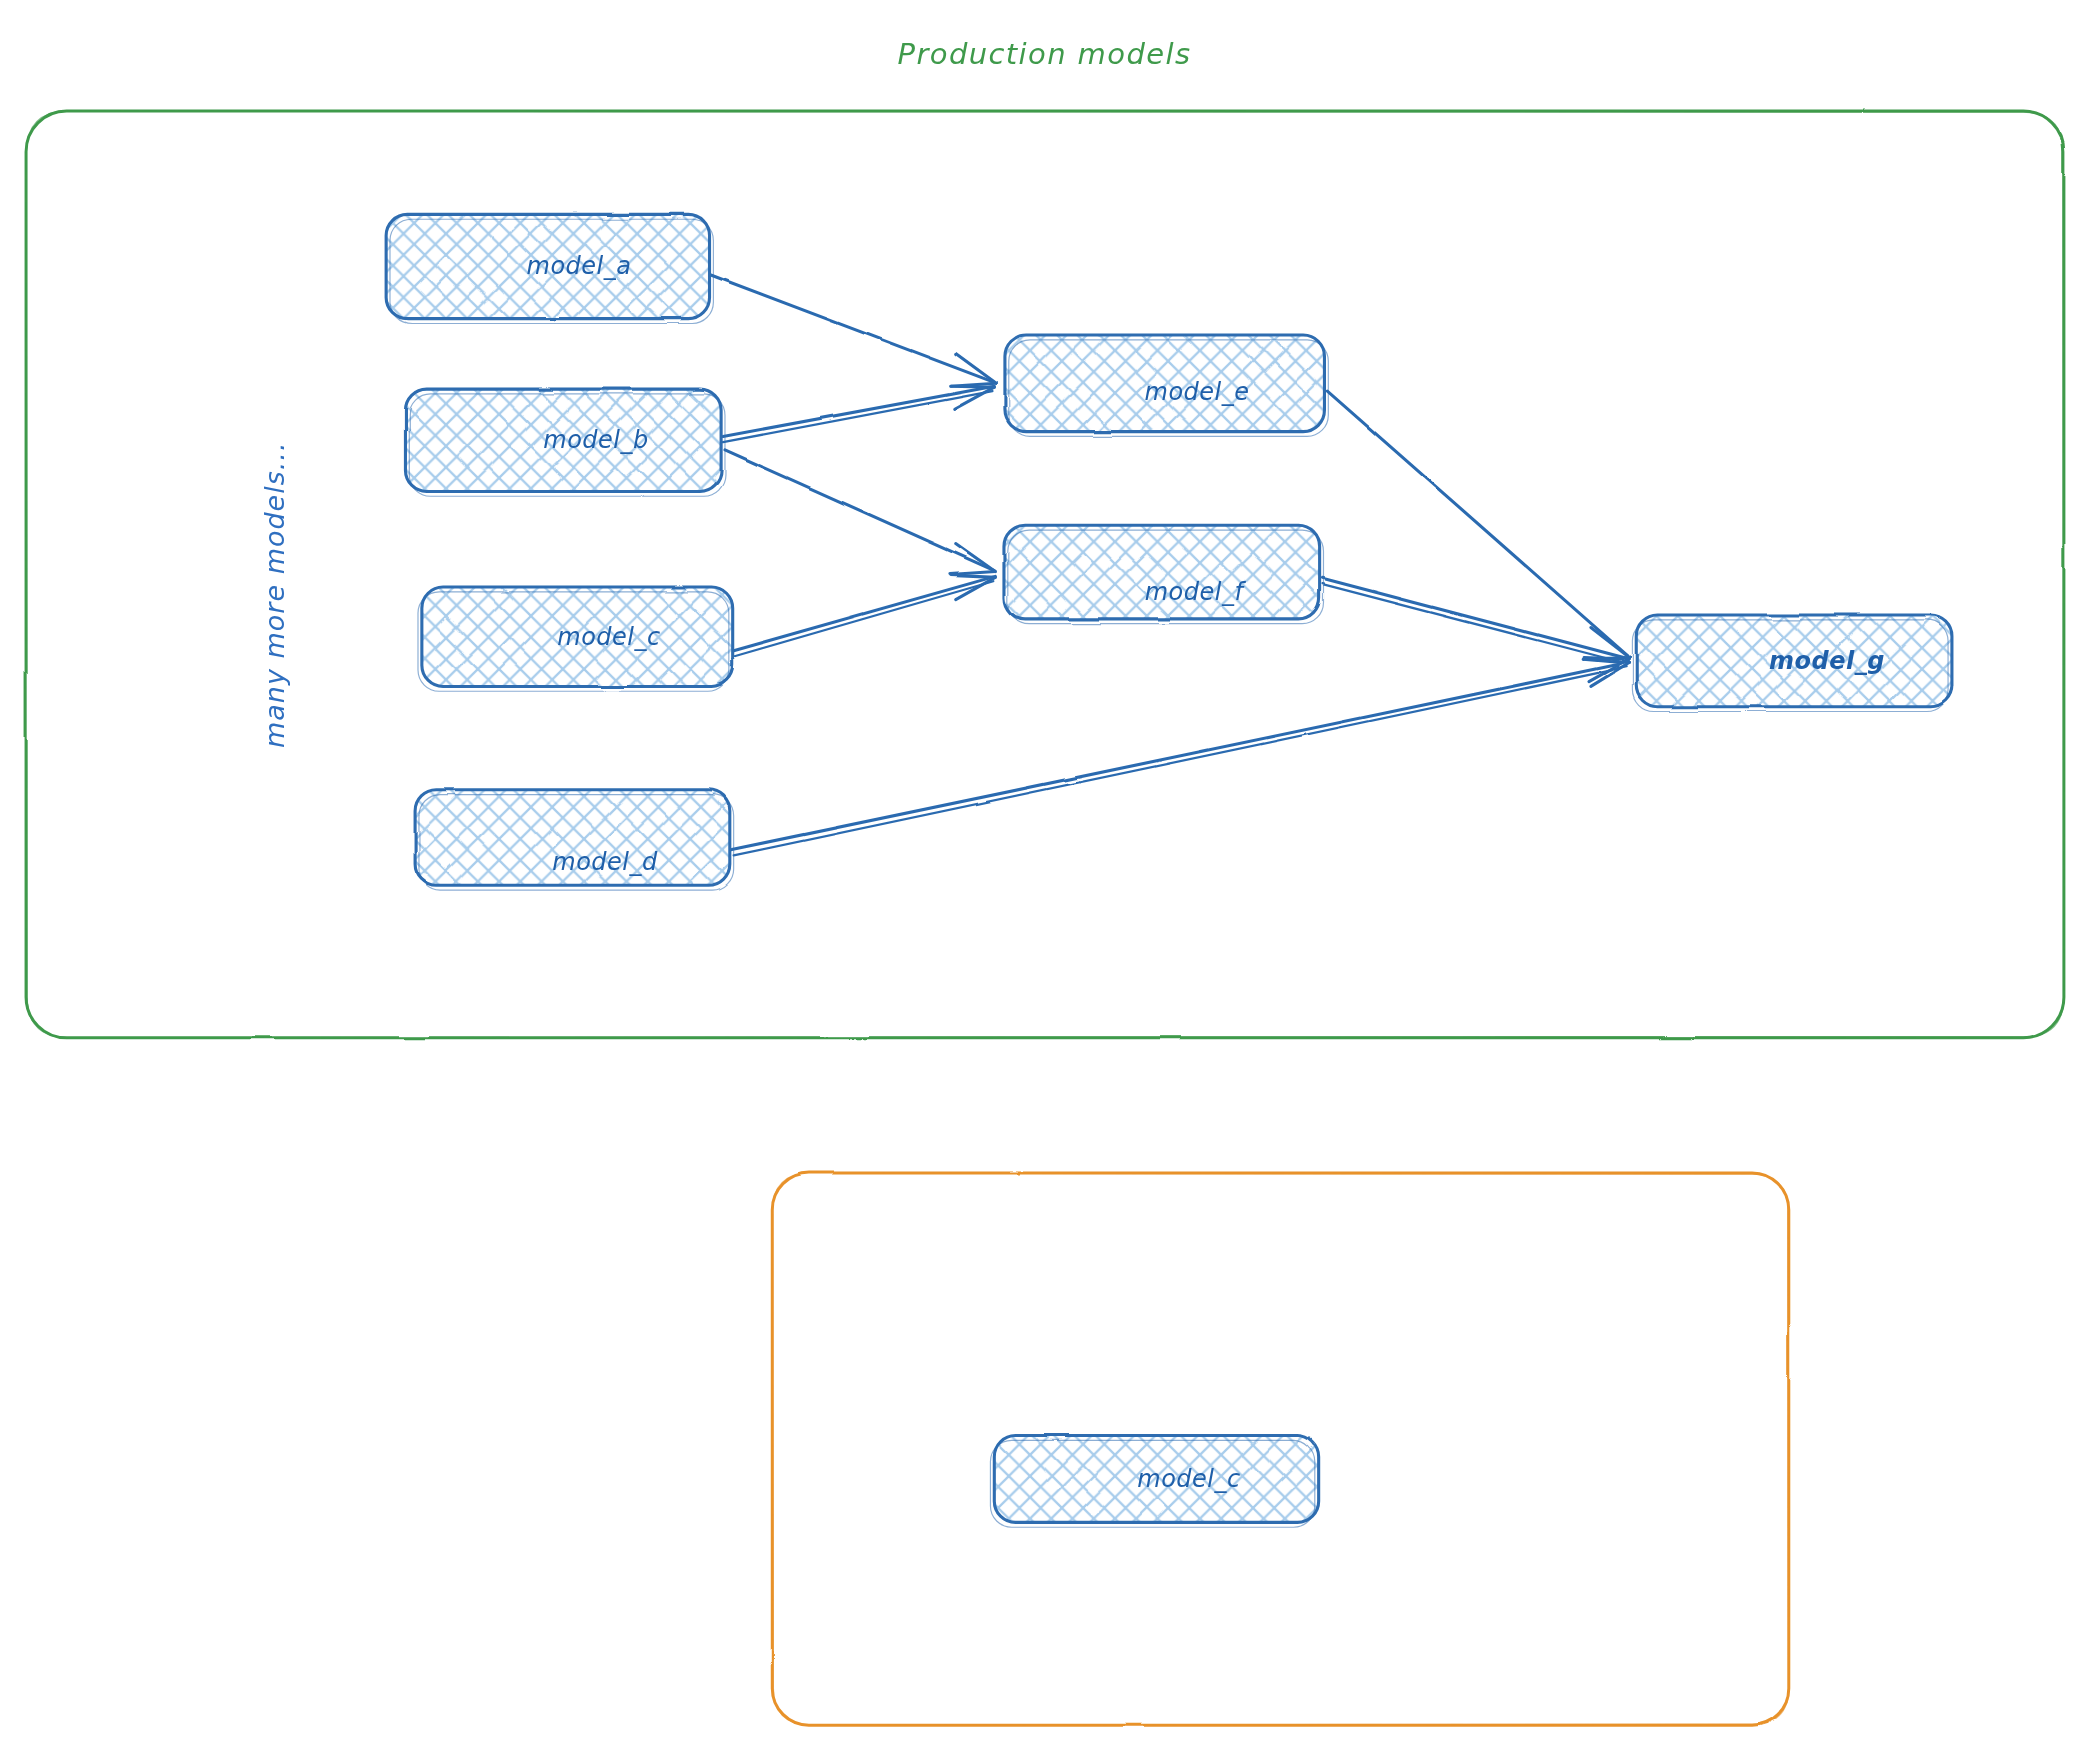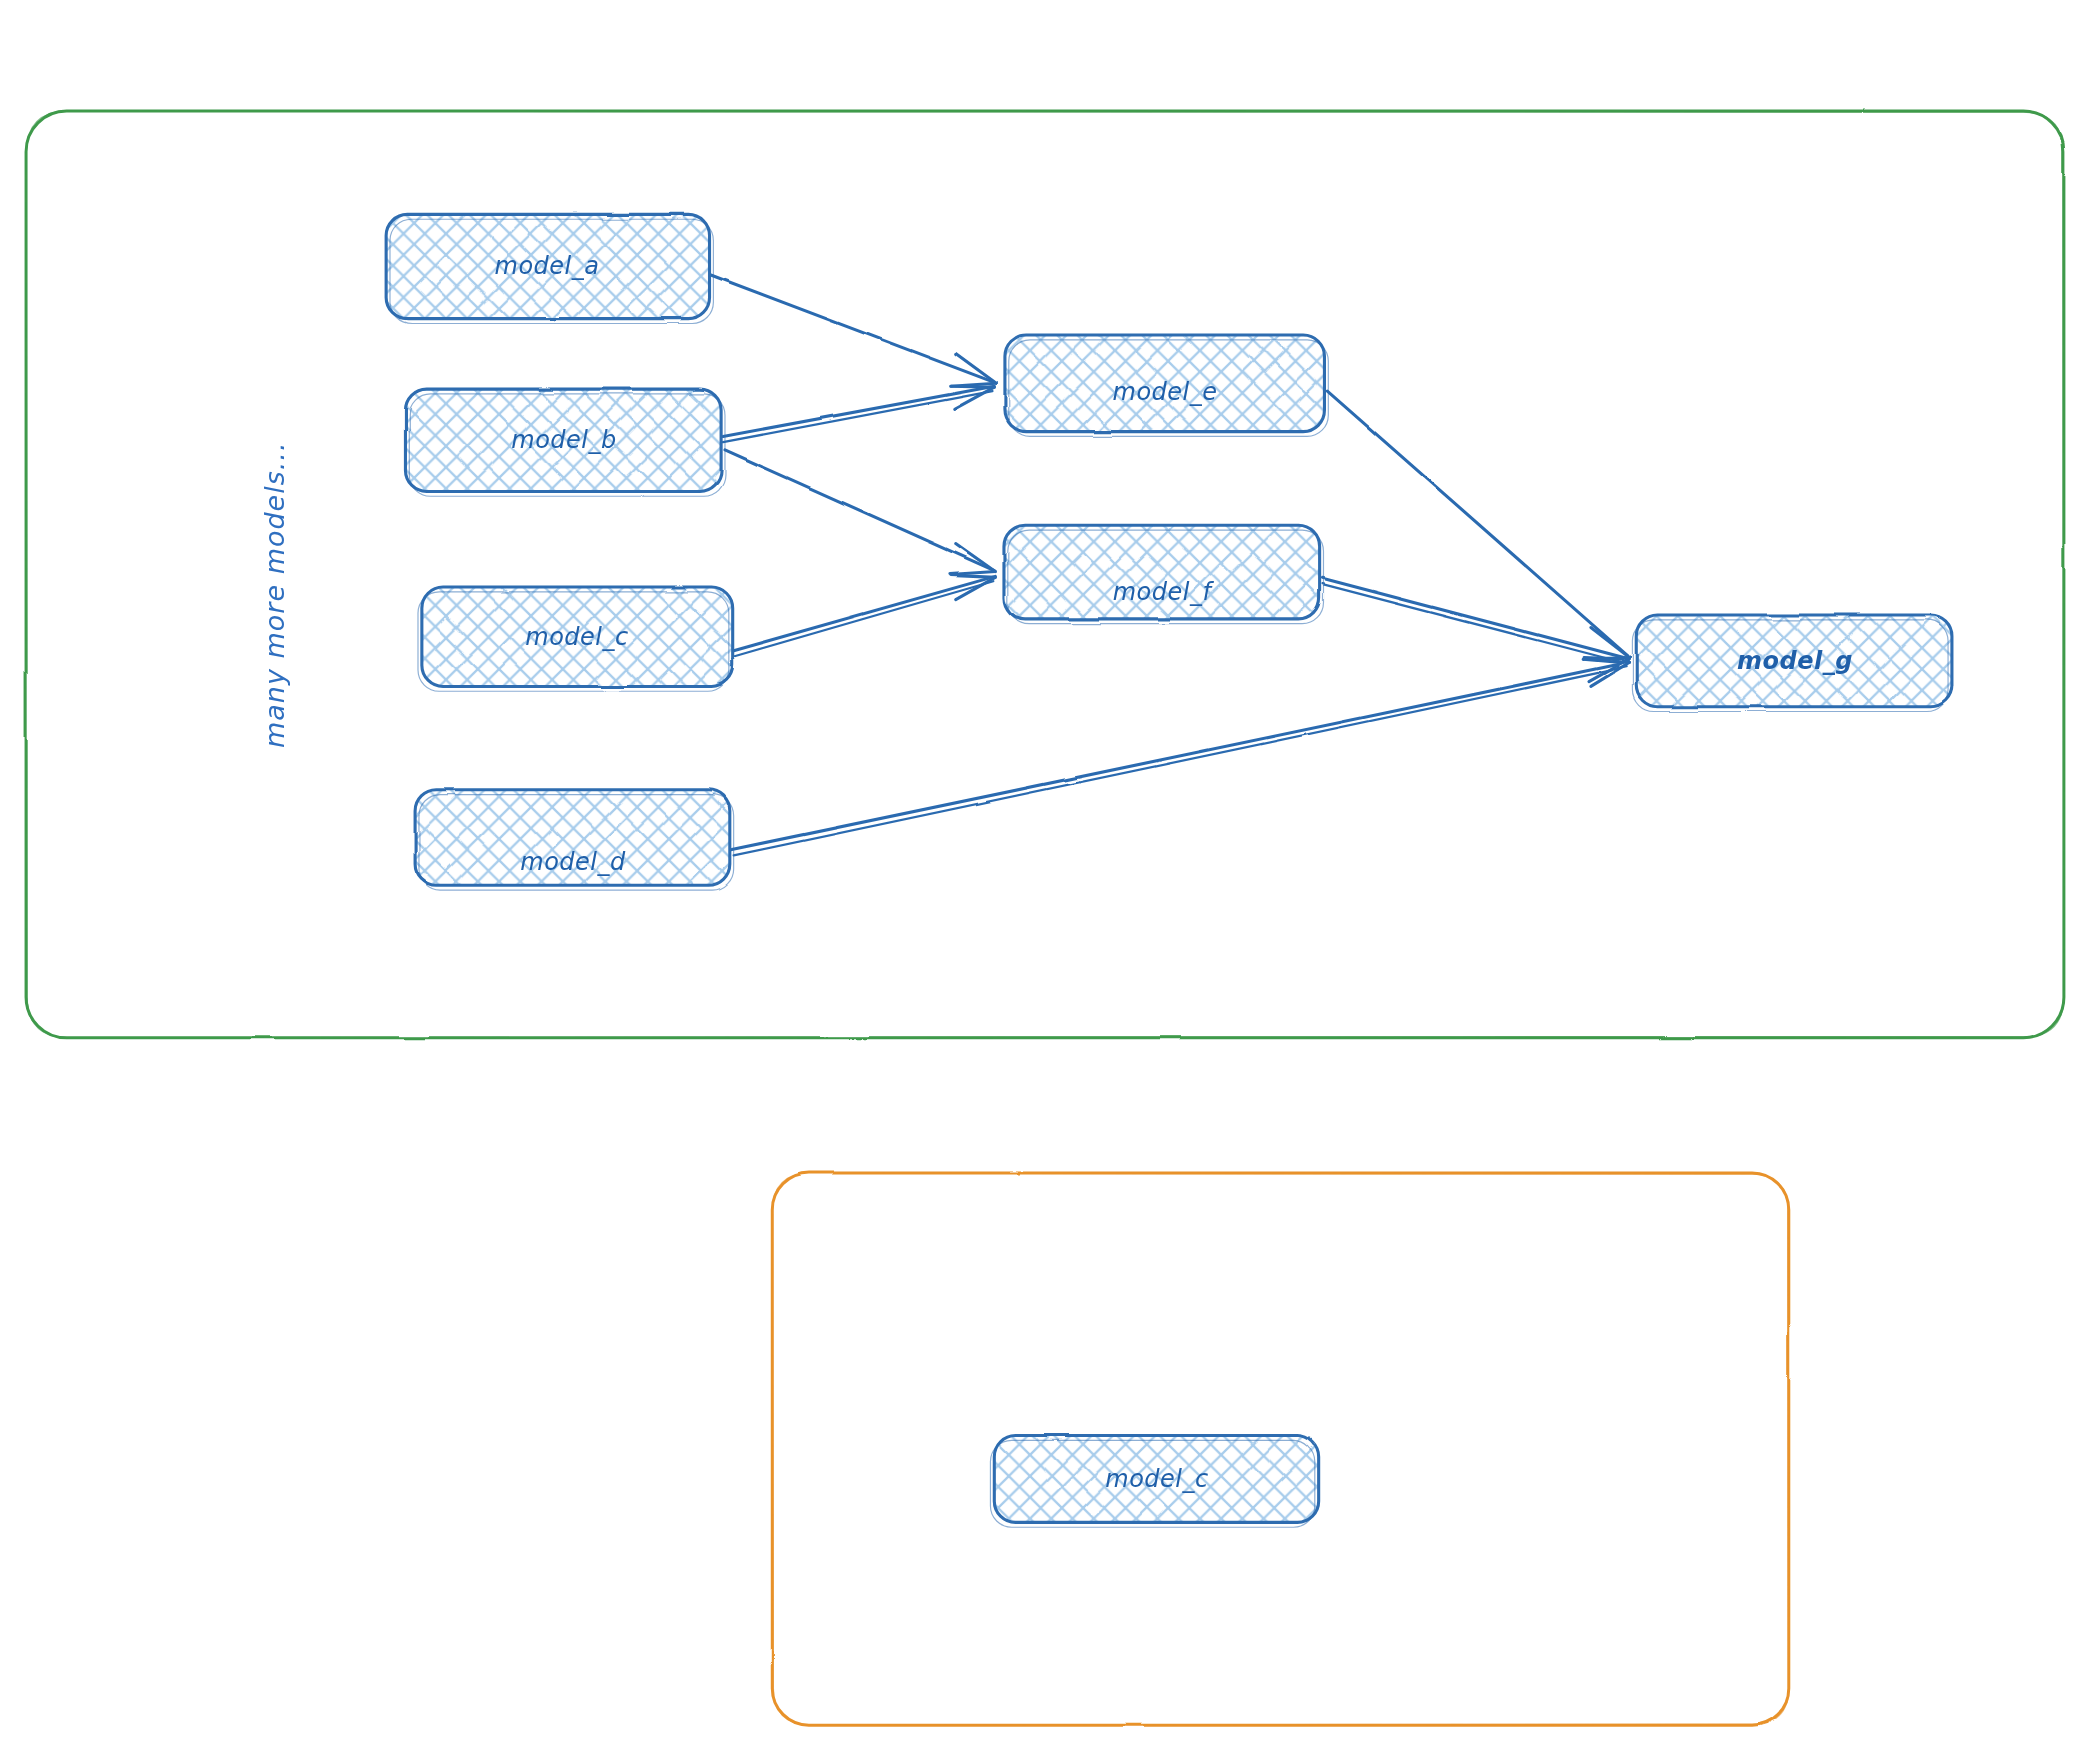--- a/index.html
+++ b/index.html
@@ -26,20 +26,21 @@
   .node-label{
     position:absolute;
     color:#1f5fa9;
     font-family:"DejaVu Sans", sans-serif;
     font-size:24px;
     font-style:italic;
     letter-spacing:0.5px;
     white-space:nowrap;
     transform:translate(-50%,-50%);
     pointer-events:none;
+    margin-left:32px;
   }
   .side-note{
     position:absolute;
     color:#2f6fc0;
     font-family:"DejaVu Sans", sans-serif;
     font-size:27px;
     font-style:italic;
     letter-spacing:1px;
     white-space:nowrap;
     transform-origin:0 0;
@@ -165,20 +166,21 @@
         <rect x="1691" y="642" width="327" height="95" rx="22" ry="22" fill="none" stroke="#2d6cb0" stroke-width="1.2" opacity="0.55"></rect>
       </g>
 
       <g filter="url(#rough)">
         <rect x="1030" y="1487" width="336" height="90" rx="22" ry="22" fill="url(#hatch)" stroke="#2d6cb0" stroke-width="3.2"></rect>
         <rect x="1026" y="1492" width="336" height="90" rx="22" ry="22" fill="none" stroke="#2d6cb0" stroke-width="1.2" opacity="0.55"></rect>
       </g>
     </g>
   </svg>
 
+  <div class="grp-title prod">Production models</div>
 
   <div class="side-note" style="left:259px; top:748px;">many more models...</div>
 
   <div class="node-label" style="left:547px; top:266px;">model_a</div>
   <div class="node-label" style="left:564px; top:440px;">model_b</div>
   <div class="node-label" style="left:577px; top:637px;">model_c</div>
   <div class="node-label" style="left:573px; top:862px;">model_d</div>
   <div class="node-label" style="left:1165px; top:392px;">model_e</div>
   <div class="node-label" style="left:1162px; top:592px;">model_f</div>
   <div class="node-label" style="left:1795px; top:661px;font-weight:bold;">model_g</div>

